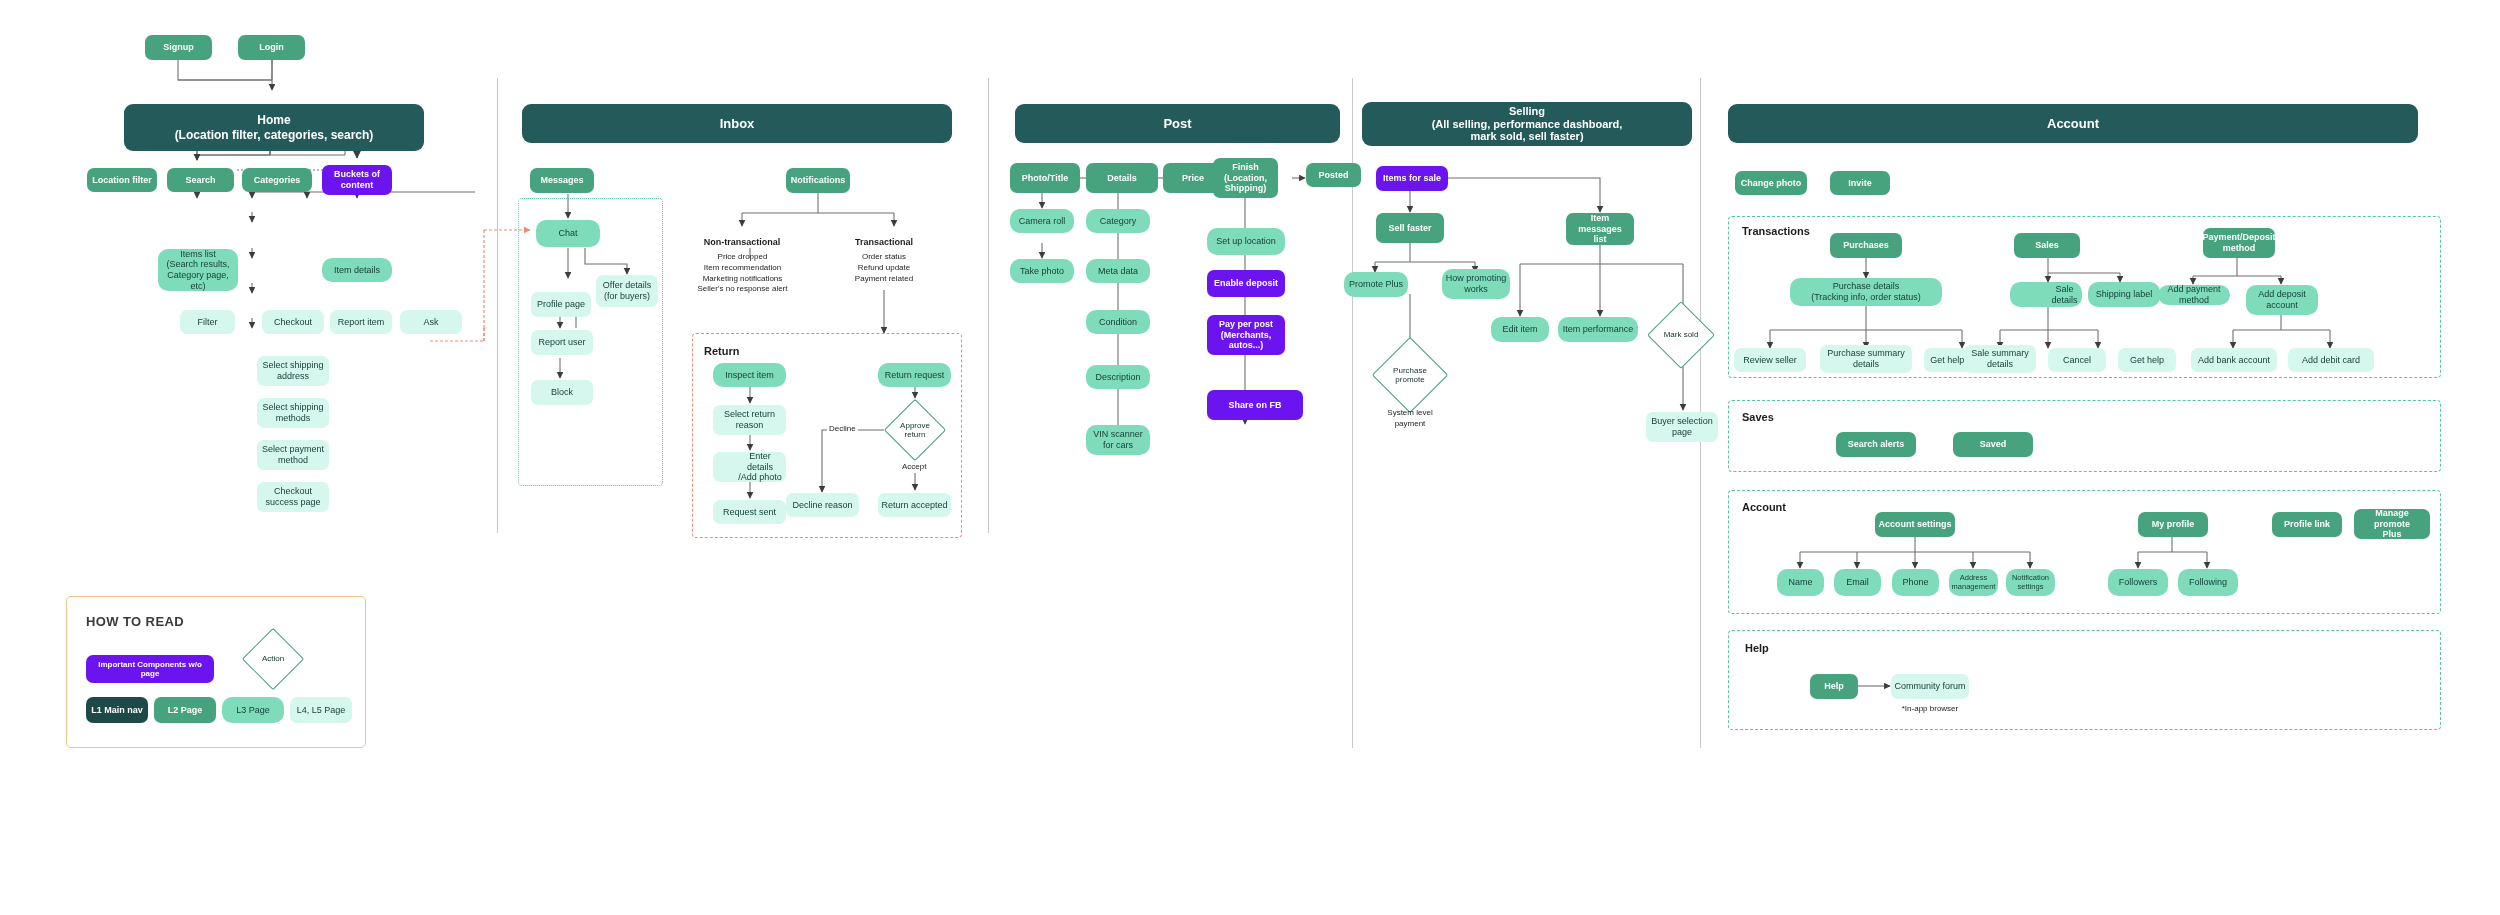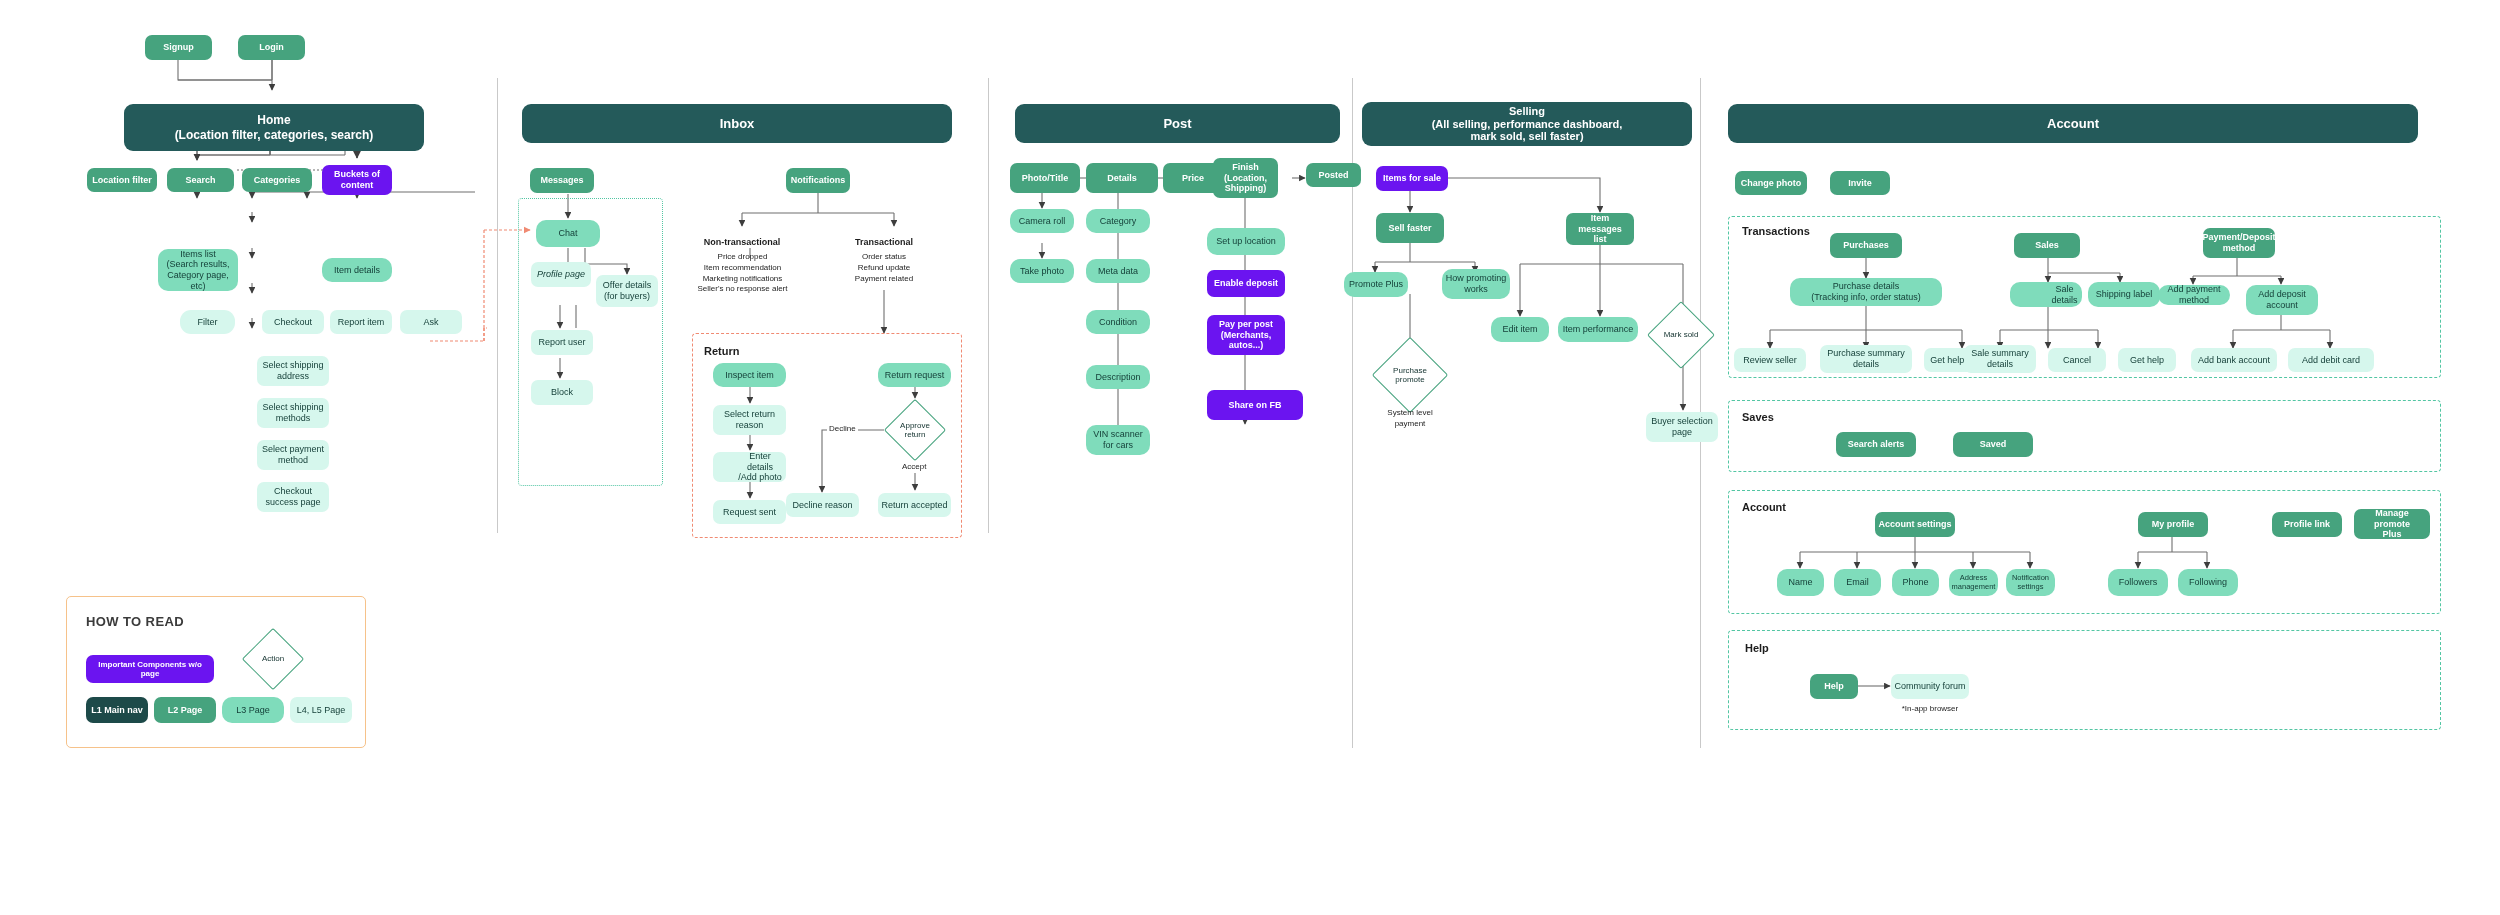--- a/index.html
+++ b/index.html
@@ -250,41 +250,41 @@
   <div class="node l2" style="left:167px;top:168px;width:67px;height:24px;">Search</div>
   <div class="node l2" style="left:242px;top:168px;width:70px;height:24px;">Categories</div>
   <div class="node imp" style="left:322px;top:165px;width:70px;height:30px;">Buckets of
 content</div>
 
   <div class="node l3" style="left:158px;top:249px;width:80px;height:42px;">Items list
 (Search results,
 Category page, etc)</div>
   <div class="node l3" style="left:322px;top:258px;width:70px;height:24px;">Item details</div>
 
-  <div class="node l45" style="left:180px;top:310px;width:55px;height:24px;border-radius:11px;">Filter</div>
+  <div class="node l45" style="left:180px;top:310px;width:55px;height:24px;">Filter</div>
   <div class="node l45" style="left:262px;top:310px;width:62px;height:24px;">Checkout</div>
   <div class="node l45" style="left:330px;top:310px;width:62px;height:24px;">Report item</div>
   <div class="node l45" style="left:400px;top:310px;width:62px;height:24px;">Ask</div>
 
   <div class="node l45" style="left:257px;top:356px;width:72px;height:30px;">Select shipping
 address</div>
   <div class="node l45" style="left:257px;top:398px;width:72px;height:30px;">Select shipping
 methods</div>
   <div class="node l45" style="left:257px;top:440px;width:72px;height:30px;">Select payment
 method</div>
   <div class="node l45" style="left:257px;top:482px;width:72px;height:30px;">Checkout
 success page</div>
 
   <div class="node l1" style="left:522px;top:104px;width:430px;height:39px;">Inbox</div>
 
   <div class="frame greendot" style="left:518px;top:198px;width:145px;height:288px;"></div>
 
   <div class="node l2" style="left:530px;top:168px;width:64px;height:25px;">Messages</div>
   <div class="node l3" style="left:536px;top:220px;width:64px;height:27px;">Chat</div>
-  <div class="node l45" style="left:531px;top:262px;width:60px;height:25px;font-style:italic;">Profile page</div>
+  <div class="node l45" style="left:531px;top:292px;width:60px;height:25px;">Profile page</div>
   <div class="node l45" style="left:531px;top:330px;width:62px;height:25px;">Report user</div>
   <div class="node l45" style="left:531px;top:380px;width:62px;height:25px;">Block</div>
   <div class="node l45" style="left:596px;top:275px;width:62px;height:32px;">Offer details
 (for buyers)</div>
 
   <div class="node l2" style="left:786px;top:168px;width:64px;height:25px;">Notifications</div>
 
   <div class="txt b c" style="left:682px;top:236px;width:120px;">Non-transactional</div>
   <div class="txt c sm" style="left:670px;top:252px;width:145px;">Price dropped
 Item recommendation

